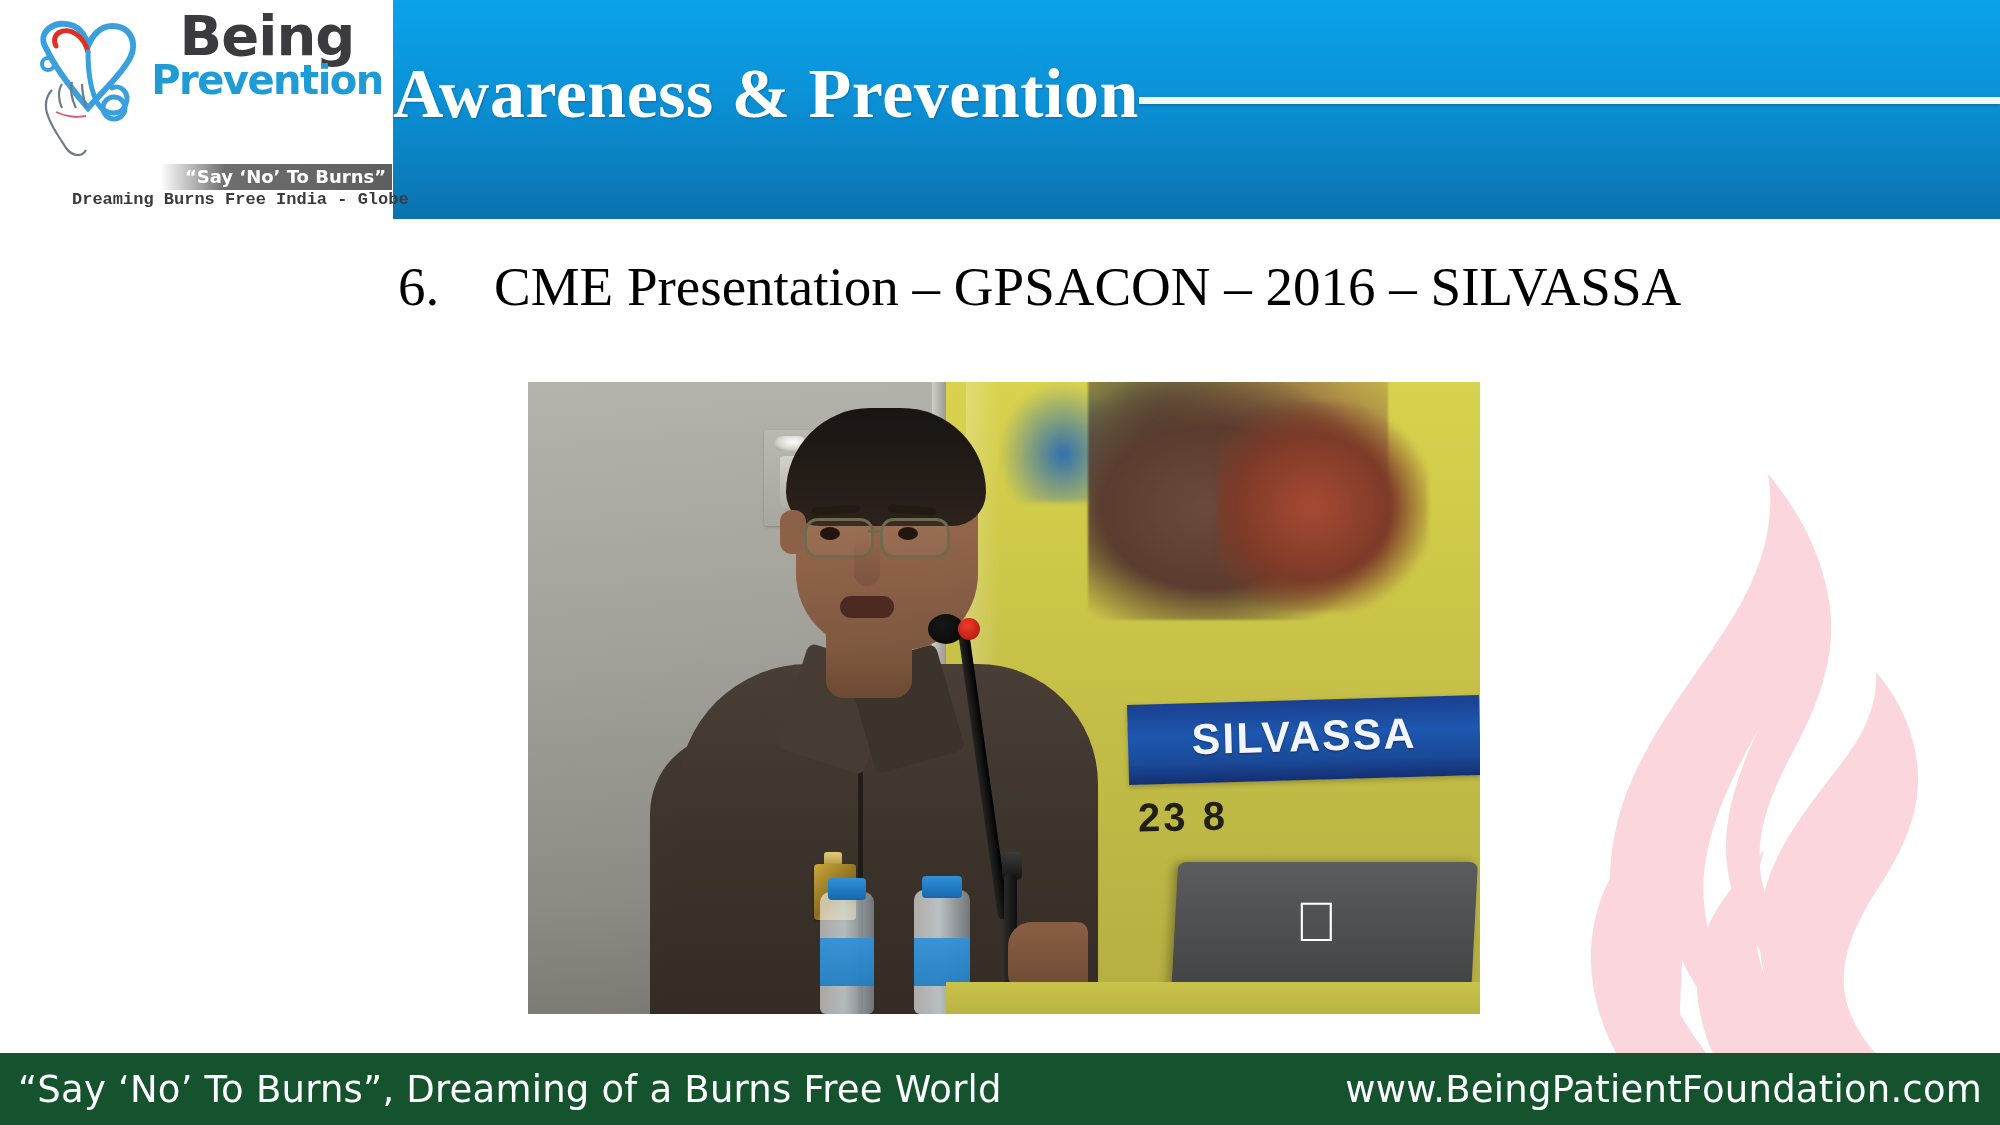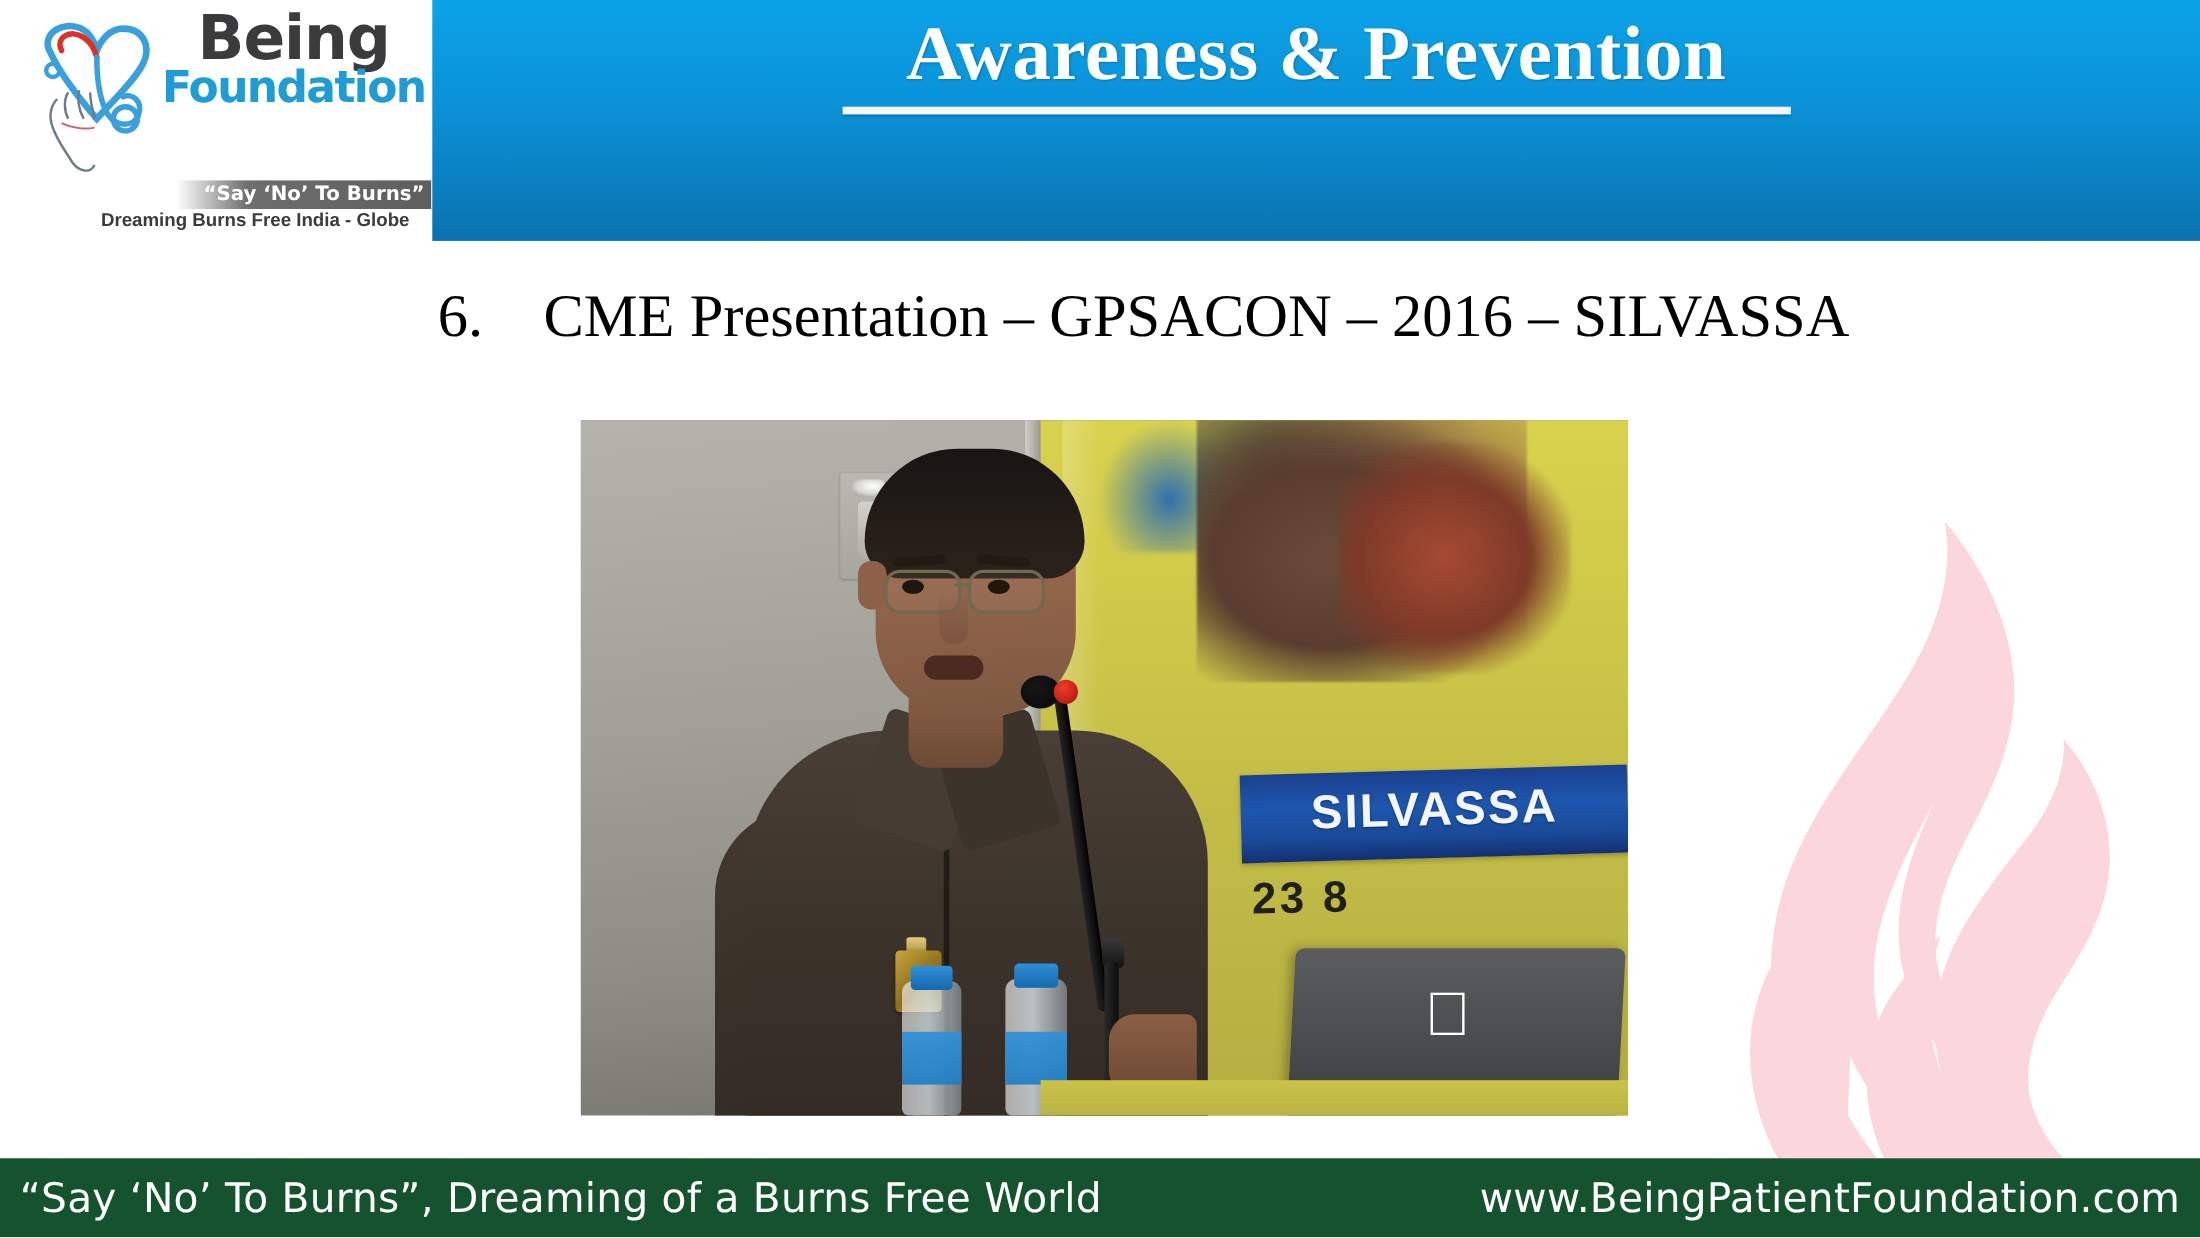--- a/index.html
+++ b/index.html
@@ -28,21 +28,21 @@
     height: 219px;
     background: linear-gradient(180deg, #0aa3e8 0%, #0b92d8 42%, #0b7fc0 78%, #0a72ae 100%);
   }
   .header-title-wrap {
     position: absolute;
     left: 393px;
     top: 0px;
     width: 1607px;
     height: 174px;
     display: flex;
-    flex-direction: column;
+    flex-direction: row;
     align-items: center;
     justify-content: flex-start;
     padding-top: 14px;
     box-sizing: border-box;
   }
   .header-title {
     font-family: "Liberation Serif", serif;
     font-weight: bold;
     font-size: 70px;
     line-height: 1.02;
@@ -115,24 +115,24 @@
     padding: 2px 6px 3px 20px;
     box-sizing: border-box;
     white-space: nowrap;
   }
   .logo-tag2 {
     position: absolute;
     left: 60px;
     top: 186px;
     width: 320px;
     color: #3b3b3d;
-    font-family: Liberation Sans, sans-serif;
+    font-family: Liberation Mono, monospace;
     font-weight: bold;
     font-size: 17px;
-    text-align: center;
+    text-align: left;
     white-space: nowrap;
   }
 
   
   .heading-line {
     position: absolute;
     left: 398px;
     top: 255px;
     width: 1500px;
     font-family: "Liberation Serif", serif;
@@ -456,21 +456,21 @@
       <path d="M62 40 C62 60 64 78 72 92 C80 104 96 104 100 92 C104 80 94 72 86 76" fill="none" stroke="#3aa0dd" stroke-width="5" stroke-linecap="round"></path>
       <circle cx="88" cy="96" r="11" fill="none" stroke="#3aa0dd" stroke-width="5"></circle>
       <circle cx="22" cy="52" r="6" fill="none" stroke="#3aa0dd" stroke-width="4"></circle>
       <path d="M26 78 C20 84 18 94 22 104 C26 116 34 126 40 136 C46 144 56 146 60 138" fill="none" stroke="#6d7b86" stroke-width="2.2"></path>
       <path d="M36 72 C32 78 32 88 36 96 M46 70 C44 78 46 88 50 96 M56 72 C56 80 58 88 60 96" fill="none" stroke="#6d7b86" stroke-width="2.2"></path>
       <path d="M30 100 C38 104 50 106 60 104" fill="none" stroke="#d06070" stroke-width="1.8"></path>
     </svg>
 
     <div class="logo-words">
       <span class="logo-word logo-being">Being</span>
-      <span class="logo-word logo-foundation">Foundation</span>
+      <span class="logo-word logo-foundation">Prevention</span>
     </div>
 
     <div class="logo-tag1">“Say ‘No’ To Burns”</div>
     <div class="logo-tag2">Dreaming Burns Free India - Globe</div>
   </div>
 
   <div class="heading-line">
     <span class="heading-num">6.</span><span>CME Presentation – GPSACON – 2016 – SILVASSA</span>
   </div>
 

